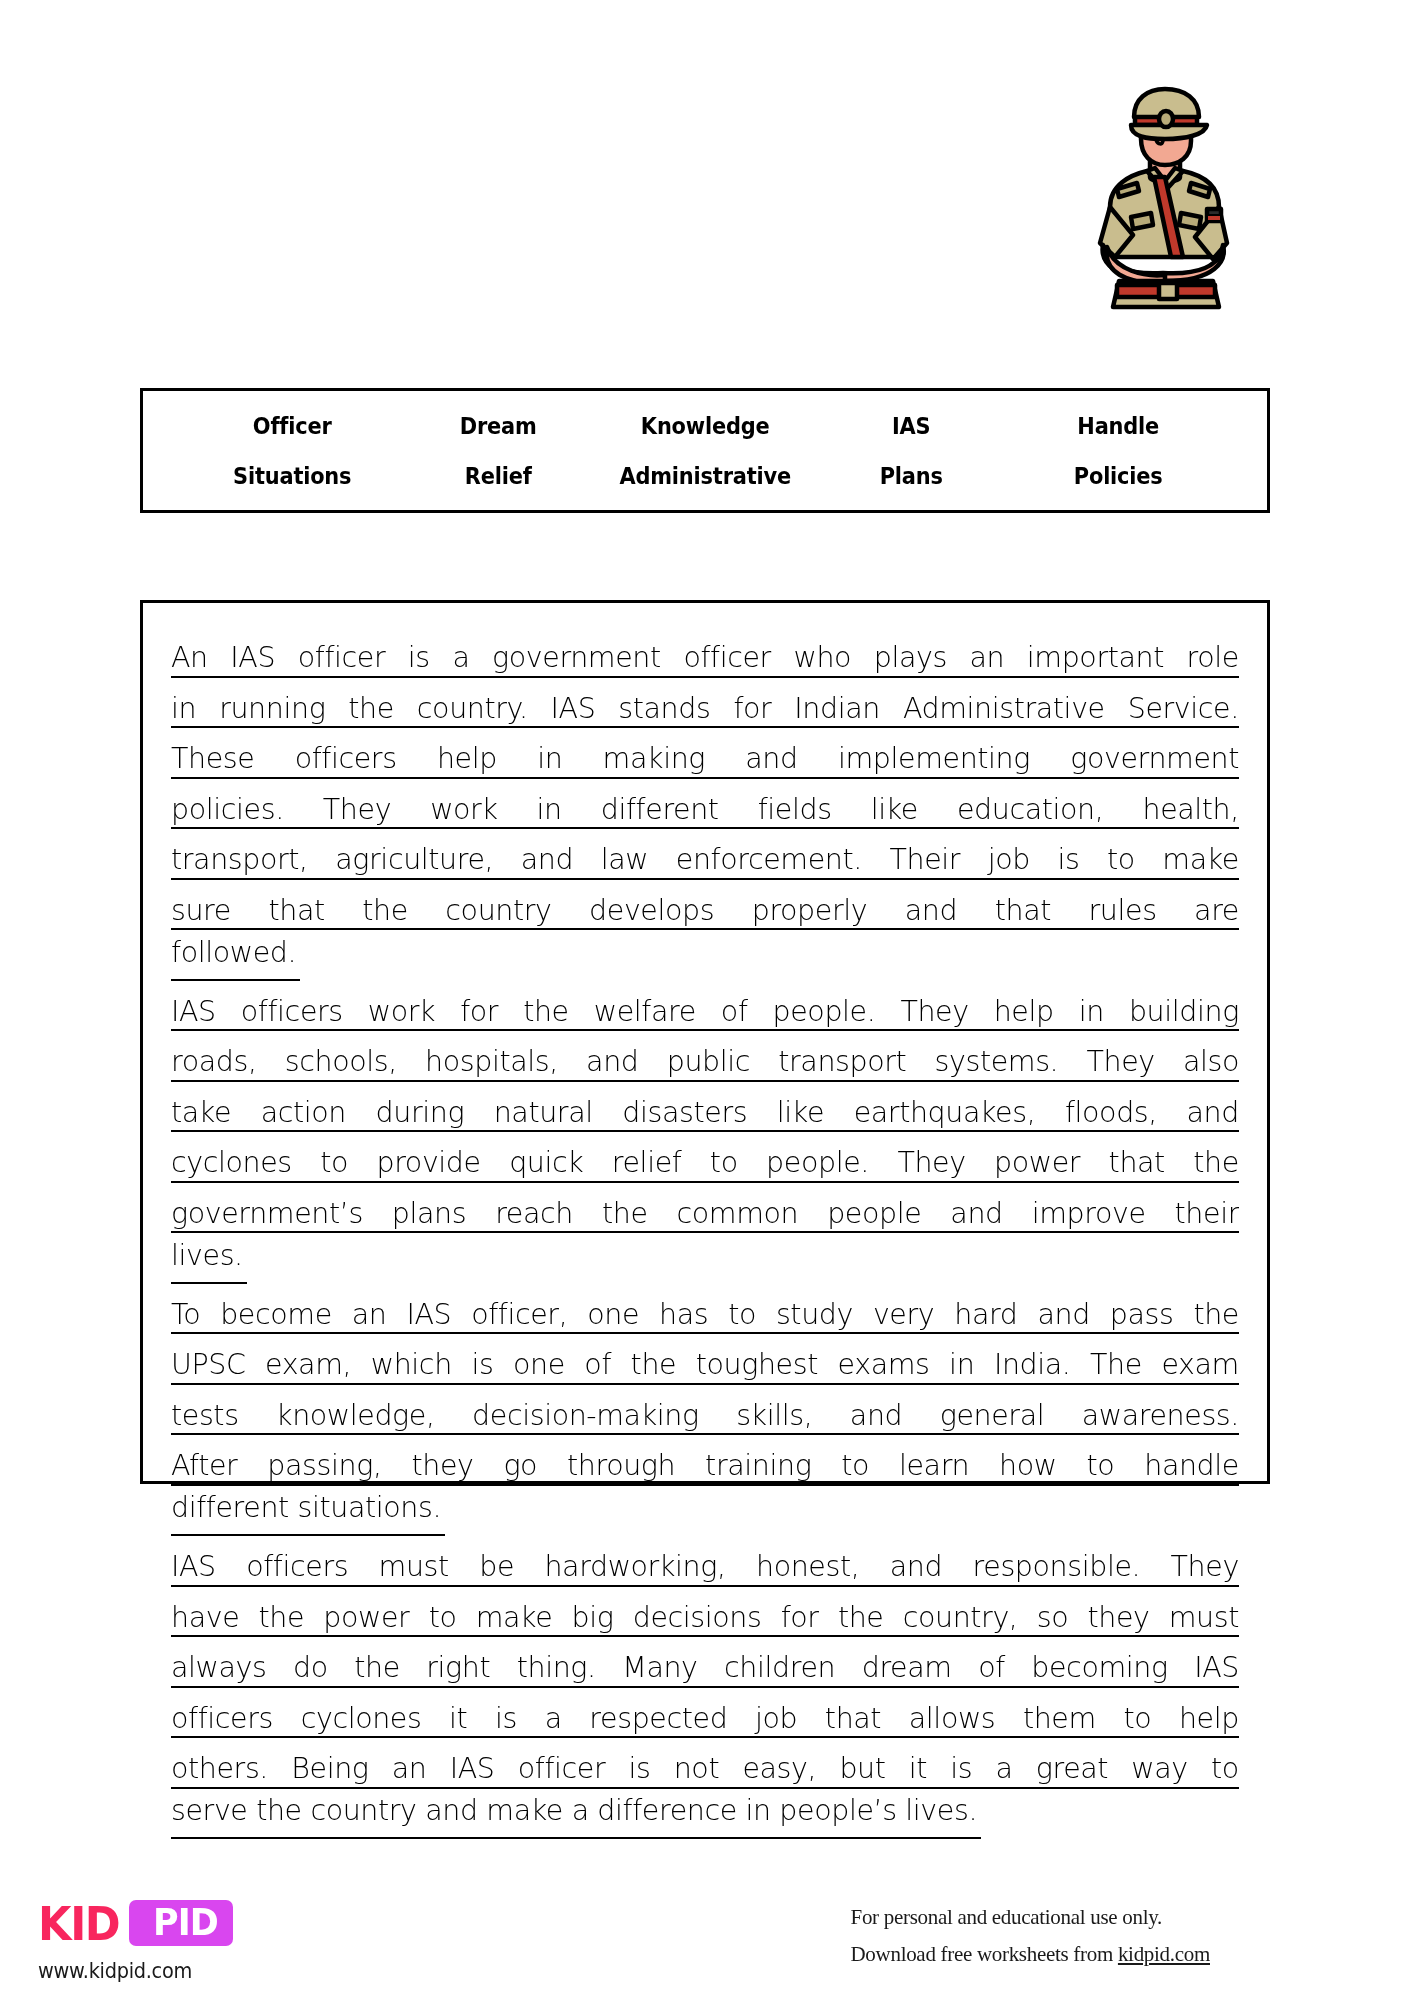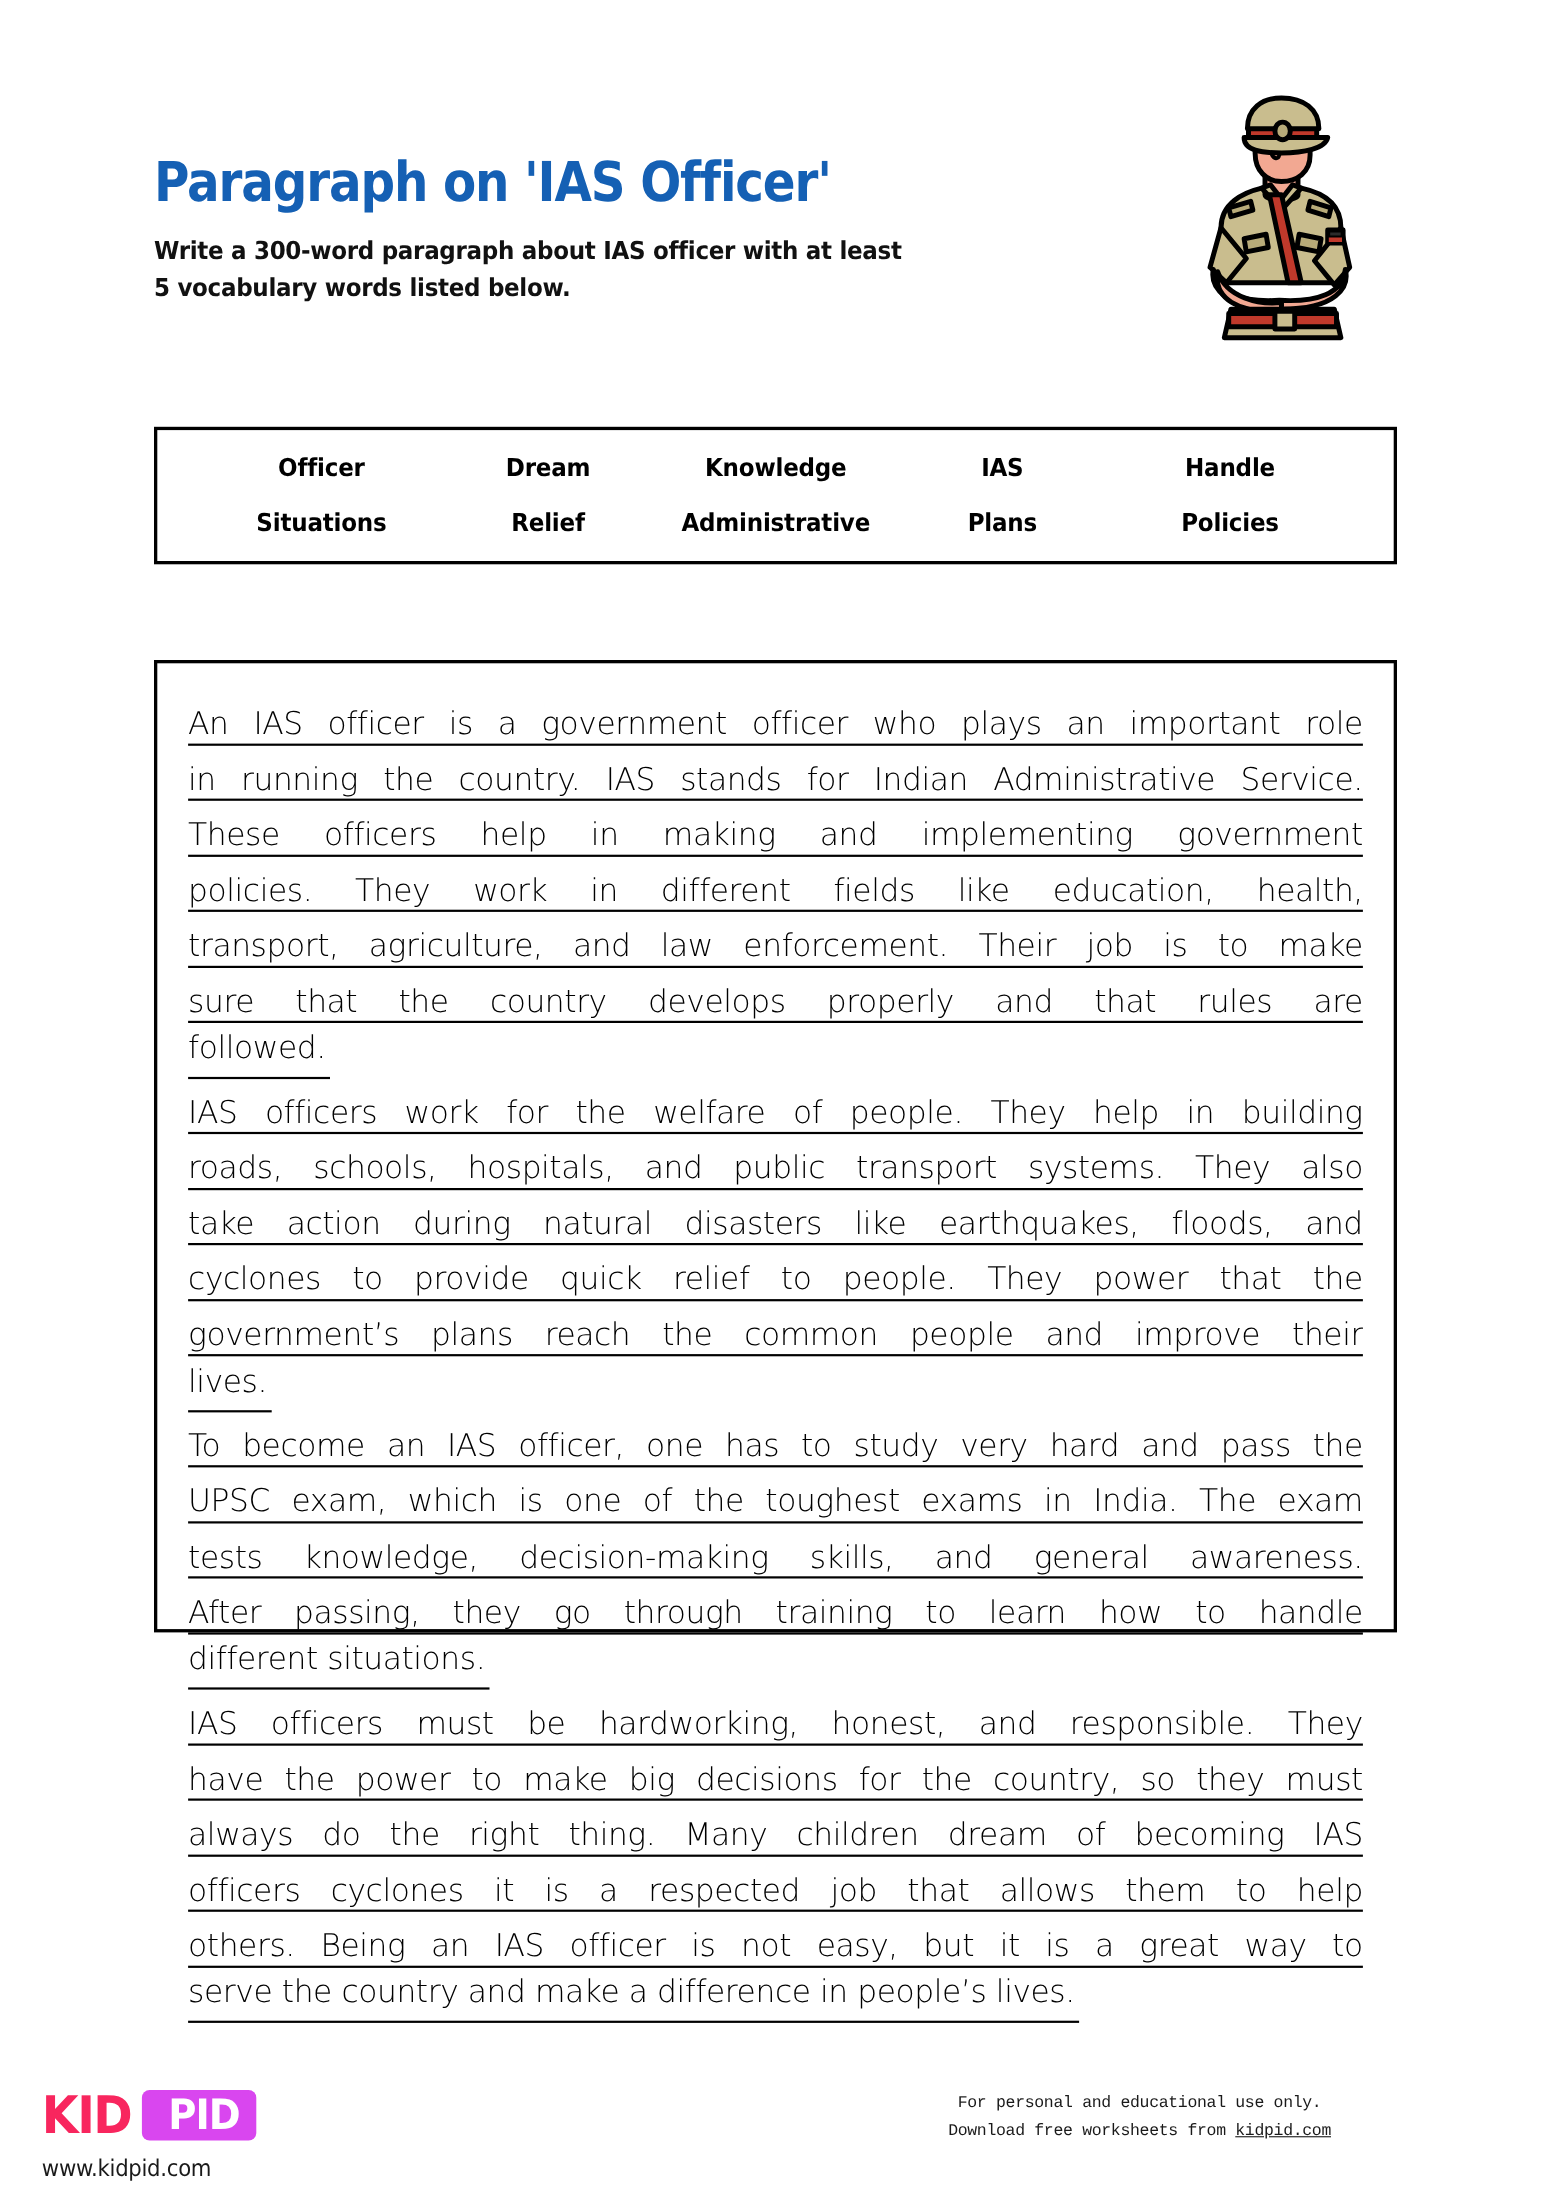--- a/index.html
+++ b/index.html
@@ -206,46 +206,39 @@
     color: #1a1a1a;
     letter-spacing: -0.3px;
     transform: scaleX(0.92);
     transform-origin: left center;
   }
 
   .footer-notes {
     position: absolute;
     right: 52px;
     top: 14px;
-    text-align: center;
-    font-family: Liberation Mono, monospace;
+    text-align: left;
+    font-family: Liberation Serif, serif;
     font-weight: 300;
-    font-size: 15px;
+    font-size: 21px;
     color: #1a1a1a;
     line-height: 1.75;
     letter-spacing: -0.3px;
   }
 
   .footer-link {
     text-decoration: underline;
     color: #1a1a1a;
   }
 </style>
 </head>
 <body>
 
 <div class="page">
 
-  <div class="header">
-    <div class="worksheet-title">Paragraph on 'IAS Officer'</div>
-    <div class="worksheet-subtitle">
-      <div>Write a 300-word paragraph about IAS officer with at least</div>
-      <div>5 vocabulary words listed below.</div>
-    </div>
-  </div>
 
   <div class="officer-illustration">
     <svg viewBox="0 0 215 225" xmlns="http://www.w3.org/2000/svg">
       <g stroke="#000000" stroke-width="4.5" stroke-linejoin="round" stroke-linecap="round">
 
         <path d="M55 122 C55 100, 75 90, 92 86 L128 86 C147 90, 164 100, 164 122
                  L168 160 L160 172 L58 172 L50 160 Z" fill="#c9bd8e"></path>
 
         <path d="M95 64 L95 92 C95 98, 125 98, 125 92 L125 64 Z" fill="#f2a892"></path>
 

